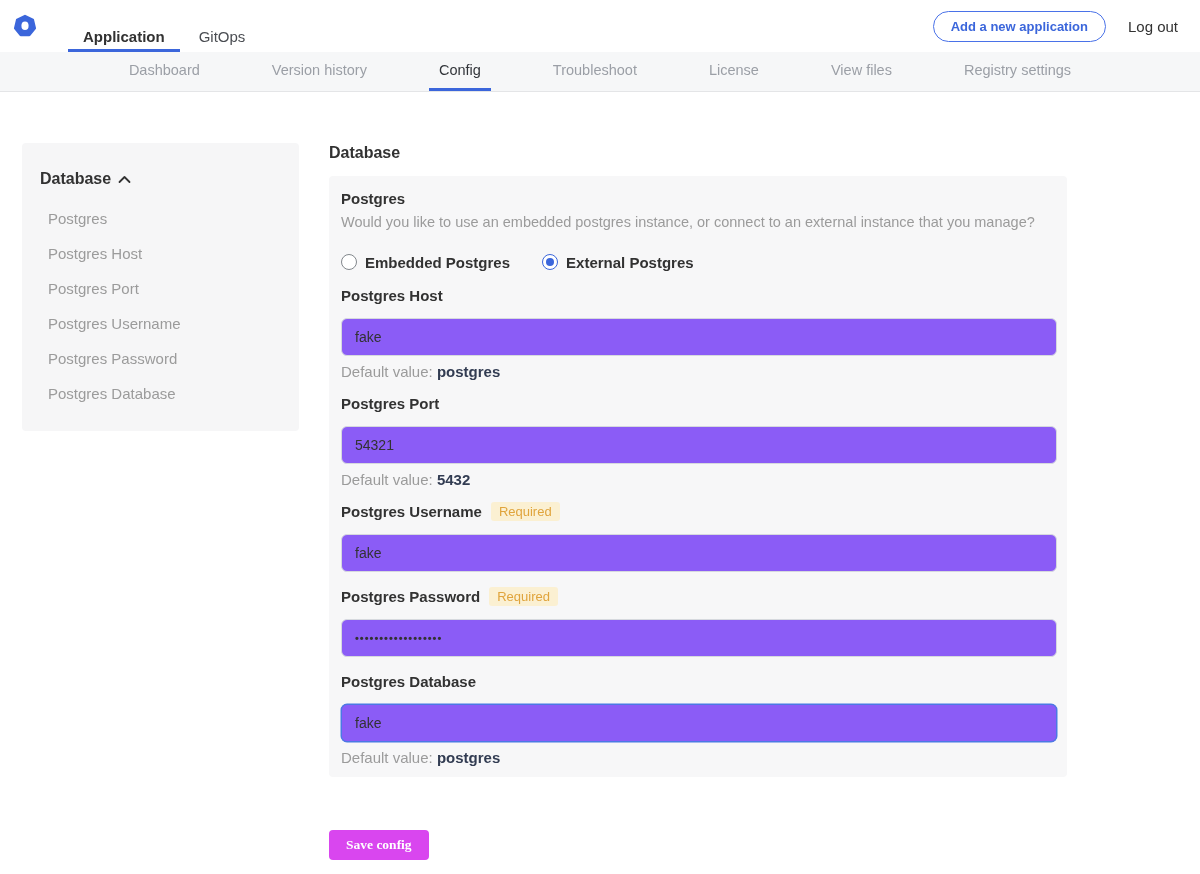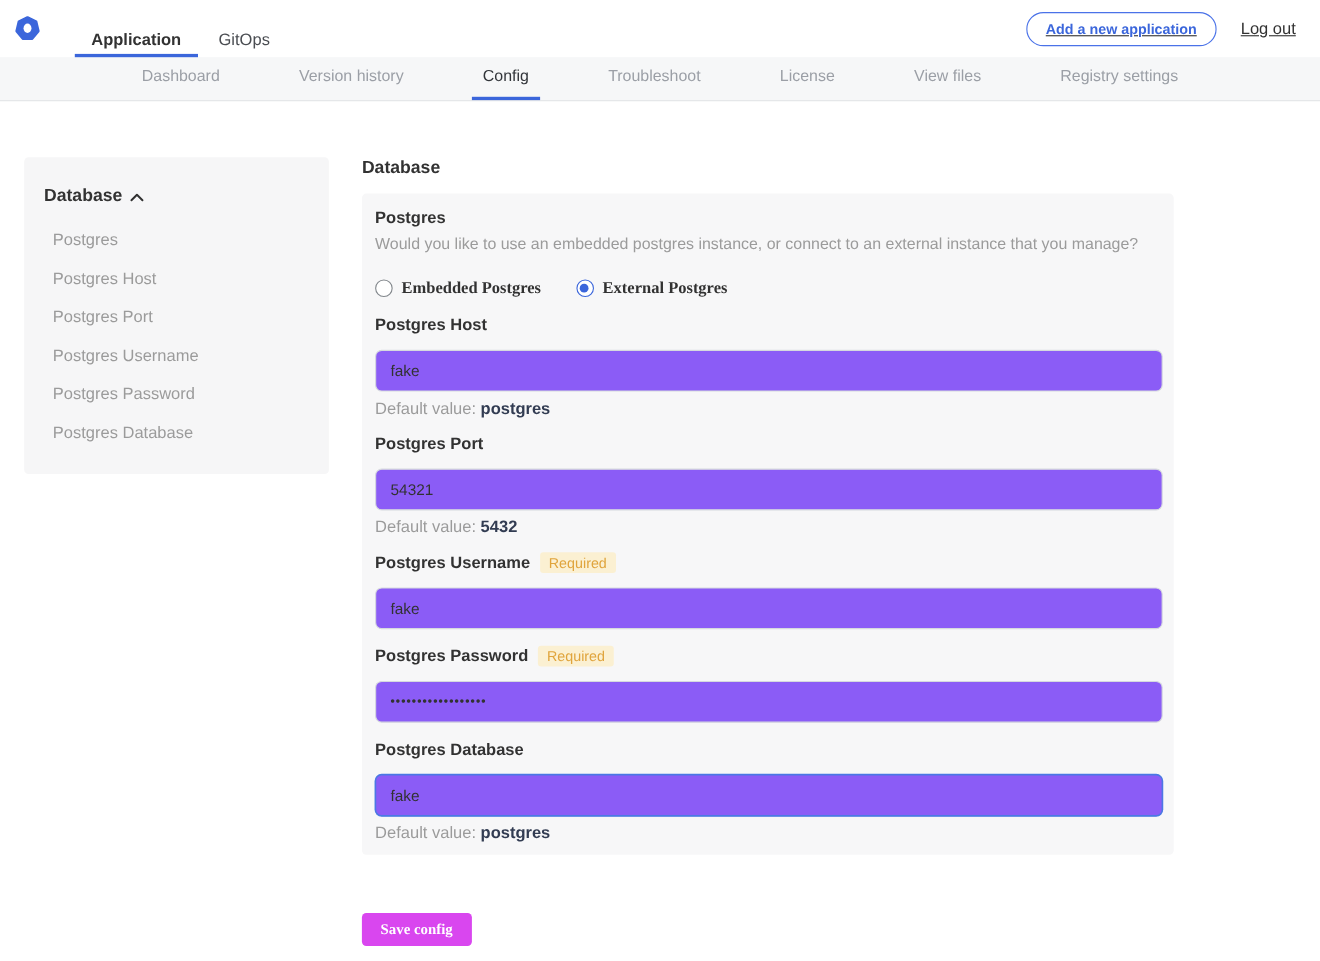--- a/index.html
+++ b/index.html
@@ -6,21 +6,21 @@
   html,body { width:1200px; height:874px; background:#ffffff;
     font-family:"Liberation Sans", sans-serif; color:#323232; overflow:hidden; }
 
   
   .topnav { height:52px; display:flex; align-items:stretch; background:#fff; padding-left:10px; }
   .logo { width:30px; display:flex; align-items:center; justify-content:center; margin-right:28px; cursor:pointer; }
   .top-tabs { display:flex; align-items:stretch; }
   .top-tab { display:flex; align-items:center; padding:0 15px; margin-right:4px;
     font-size:15px; color:#4a4d52; border-bottom:3px solid transparent; cursor:pointer;margin-top:24px; }
   .top-tab.active { color:#323232; font-weight:600; border-bottom-color:#3B66DB; }
-  .top-right { margin-left:auto; display:flex; align-items:center; padding-right:22px; gap:22px;text-decoration:underline; }
+  .top-right { margin-left:auto; display:flex; align-items:center; padding-right:22px; gap:22px; }
   .pill-btn { background:#fff; border:1px solid #4a72e8; color:#3B66DB; font-weight:700;
     font-size:13px; padding:7px 17px; border-radius:16px; cursor:pointer;
     font-family:"Liberation Sans", sans-serif; }
   .logout { font-size:15px; color:#323232; cursor:pointer; }
 
   
   .subnav { height:40px; background:#f6f7f8; border-bottom:1px solid #e4e5e7;
     display:flex; justify-content:center; align-items:stretch; }
   .subnav-tab { display:flex; align-items:center; padding:0 10px; margin:0 26px;
     font-size:14.5px; color:#9b9fa6; border-bottom:3px solid transparent; cursor:pointer; white-space:nowrap; }
@@ -36,21 +36,21 @@
   .side-item { font-size:15px; color:#9b9b9b; line-height:35px; padding-left:8px; cursor:pointer; }
 
   .main { margin-left:30px; width:738px; }
   .page-title { font-size:16px; font-weight:700; color:#323232; line-height:19px; margin-bottom:14px; }
 
   .panel { background:#f7f7f8; border-radius:4px; padding:14px 11px 12px 12px; }
   .group-label { font-size:15px; font-weight:700; color:#323232; line-height:18px; }
   .group-help { font-size:14.5px; color:#9b9b9b; line-height:18px; margin-top:5px; white-space:nowrap; }
 
   .radio-row { display:flex; align-items:center; gap:32px; margin-top:22px; height:18px; }
-  .radio { display:flex; align-items:center; gap:8px; cursor:pointer;font-family:Liberation Serif, serif; }
+  .radio { display:flex; align-items:center; gap:8px; cursor:pointer; }
   .rb { width:16px; height:16px; border-radius:50%; background:#fff;
     border:1.5px solid #82878c; display:inline-block; position:relative; }
   .rb.selected { border-color:#3B66DB; }
   .rb.selected::after { content:""; position:absolute; left:2.5px; top:2.5px;
     width:8px; height:8px; border-radius:50%; background:#3B66DB; }
   .rlabel { font-size:15px; font-weight:700; color:#323232; }
 
   .field-label-row { margin-top:15px; display:flex; align-items:center; height:18px; }
   .field-label { font-size:15px; font-weight:700; color:#323232; }
   .required-badge { margin-left:9px; font-size:13px; color:#E0A43C; background:#FBF0D2;

